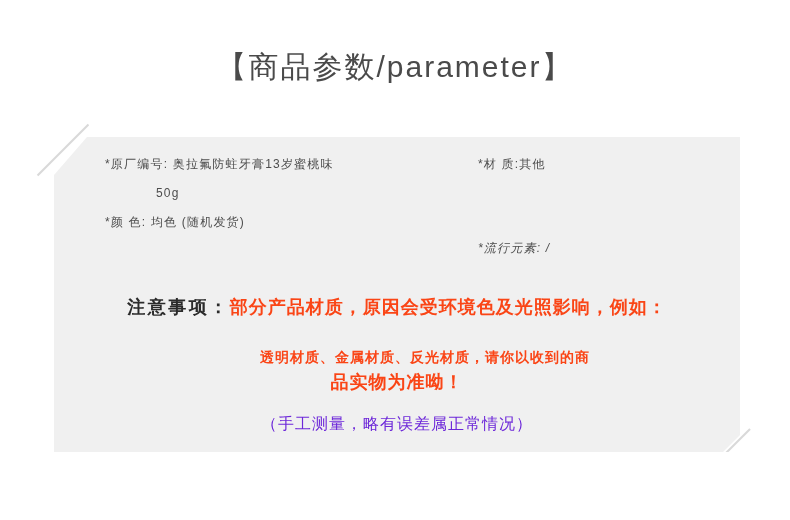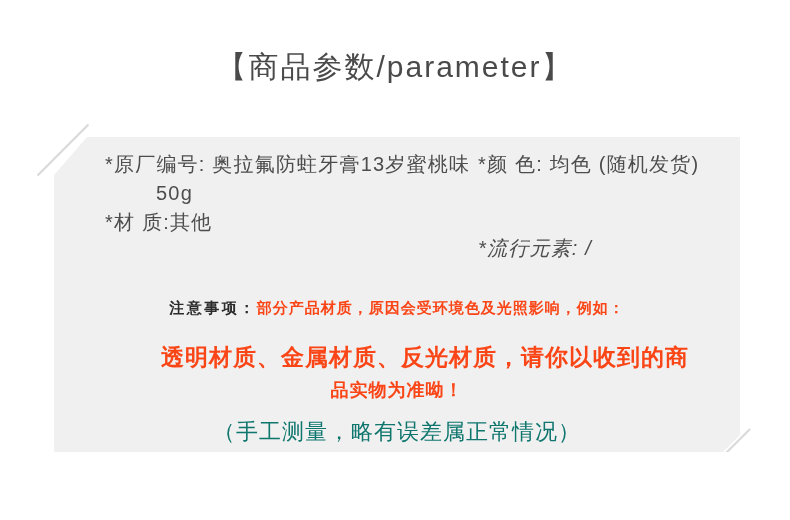--- a/index.html
+++ b/index.html
@@ -37,44 +37,44 @@
     left: 0; top: 0;
     width: 100%; height: 100%;
     background: #f0f0f0;
     clip-path: polygon(33px 0, 100% 0, 100% calc(100% - 35px), calc(100% - 35px) 100%, 0 100%, 0 38px);
     box-sizing: border-box;
     padding: 13px 0 0 51px;
   }
   .grid {
     display: grid;
     grid-template-columns: 373px 1fr;
-    font-size: 20px;
+    font-size: 12px;
     font-weight: 500;
     color: #4d4d4d;
     letter-spacing: 1.2px;
     line-height: 29px;
   }
   .cell { white-space: normal; }
   .cell.right { white-space: nowrap; }
   .r3 { margin-top: 26px; font-style: italic; }
   .wrap2 { margin-left: 51px; }
   .notice {
     margin-left: -51px;
     width: 686px;
     text-align: center;
     margin-top: 33px;
   }
-  .n1 { line-height: 23px; margin-bottom: 27px; font-size: 15px; font-weight: 700; }
+  .n1 { line-height: 23px; margin-bottom: 27px; font-size: 18px; font-weight: 700; }
   .notice-label { color: #2b2b2b; letter-spacing: 2.5px; }
   .red { color: #fa4516; letter-spacing: 1px; font-weight: 700; }
-  .n2 { line-height: 23px; padding-left: 56px; margin-bottom: 10px; font-size: 23px; }
+  .n2 { line-height: 23px; padding-left: 56px; margin-bottom: 2px; font-size: 14px; }
   .n3 { line-height: 23px; margin-bottom: 20px; font-size: 18px; }
   .measure-note {
-    color: #0f766e;
-    font-size: 22px;
+    color: #6d28d9;
+    font-size: 16px;
     font-weight: 400;
     letter-spacing: 1px;
     line-height: 20px;
   }
 </style>
 </head>
 <body>
 
 <div class="page">
 
@@ -86,25 +86,25 @@
 
     <div class="box">
 
       <div class="grid">
 
         <div class="cell left">
           <span>*原厂编号: </span><span>奥拉氟防蛀牙膏13岁蜜桃味</span>
           <div class="wrap2">50g</div>
         </div>
 
+        <div class="cell left">
+          <span>*材 质:</span><span>其他</span>
+        </div>
         <div class="cell right">
           <span>*颜 色: </span><span>均色 (随机发货)</span>
-        </div>
-        <div class="cell left">
-          <span>*材 质:</span><span>其他</span>
         </div>
 
         <div class="cell left r3">
           <span>*流行元素: </span><span>/</span>
         </div>
 
       </div>
 
       <div class="notice">
         <div class="n1">

